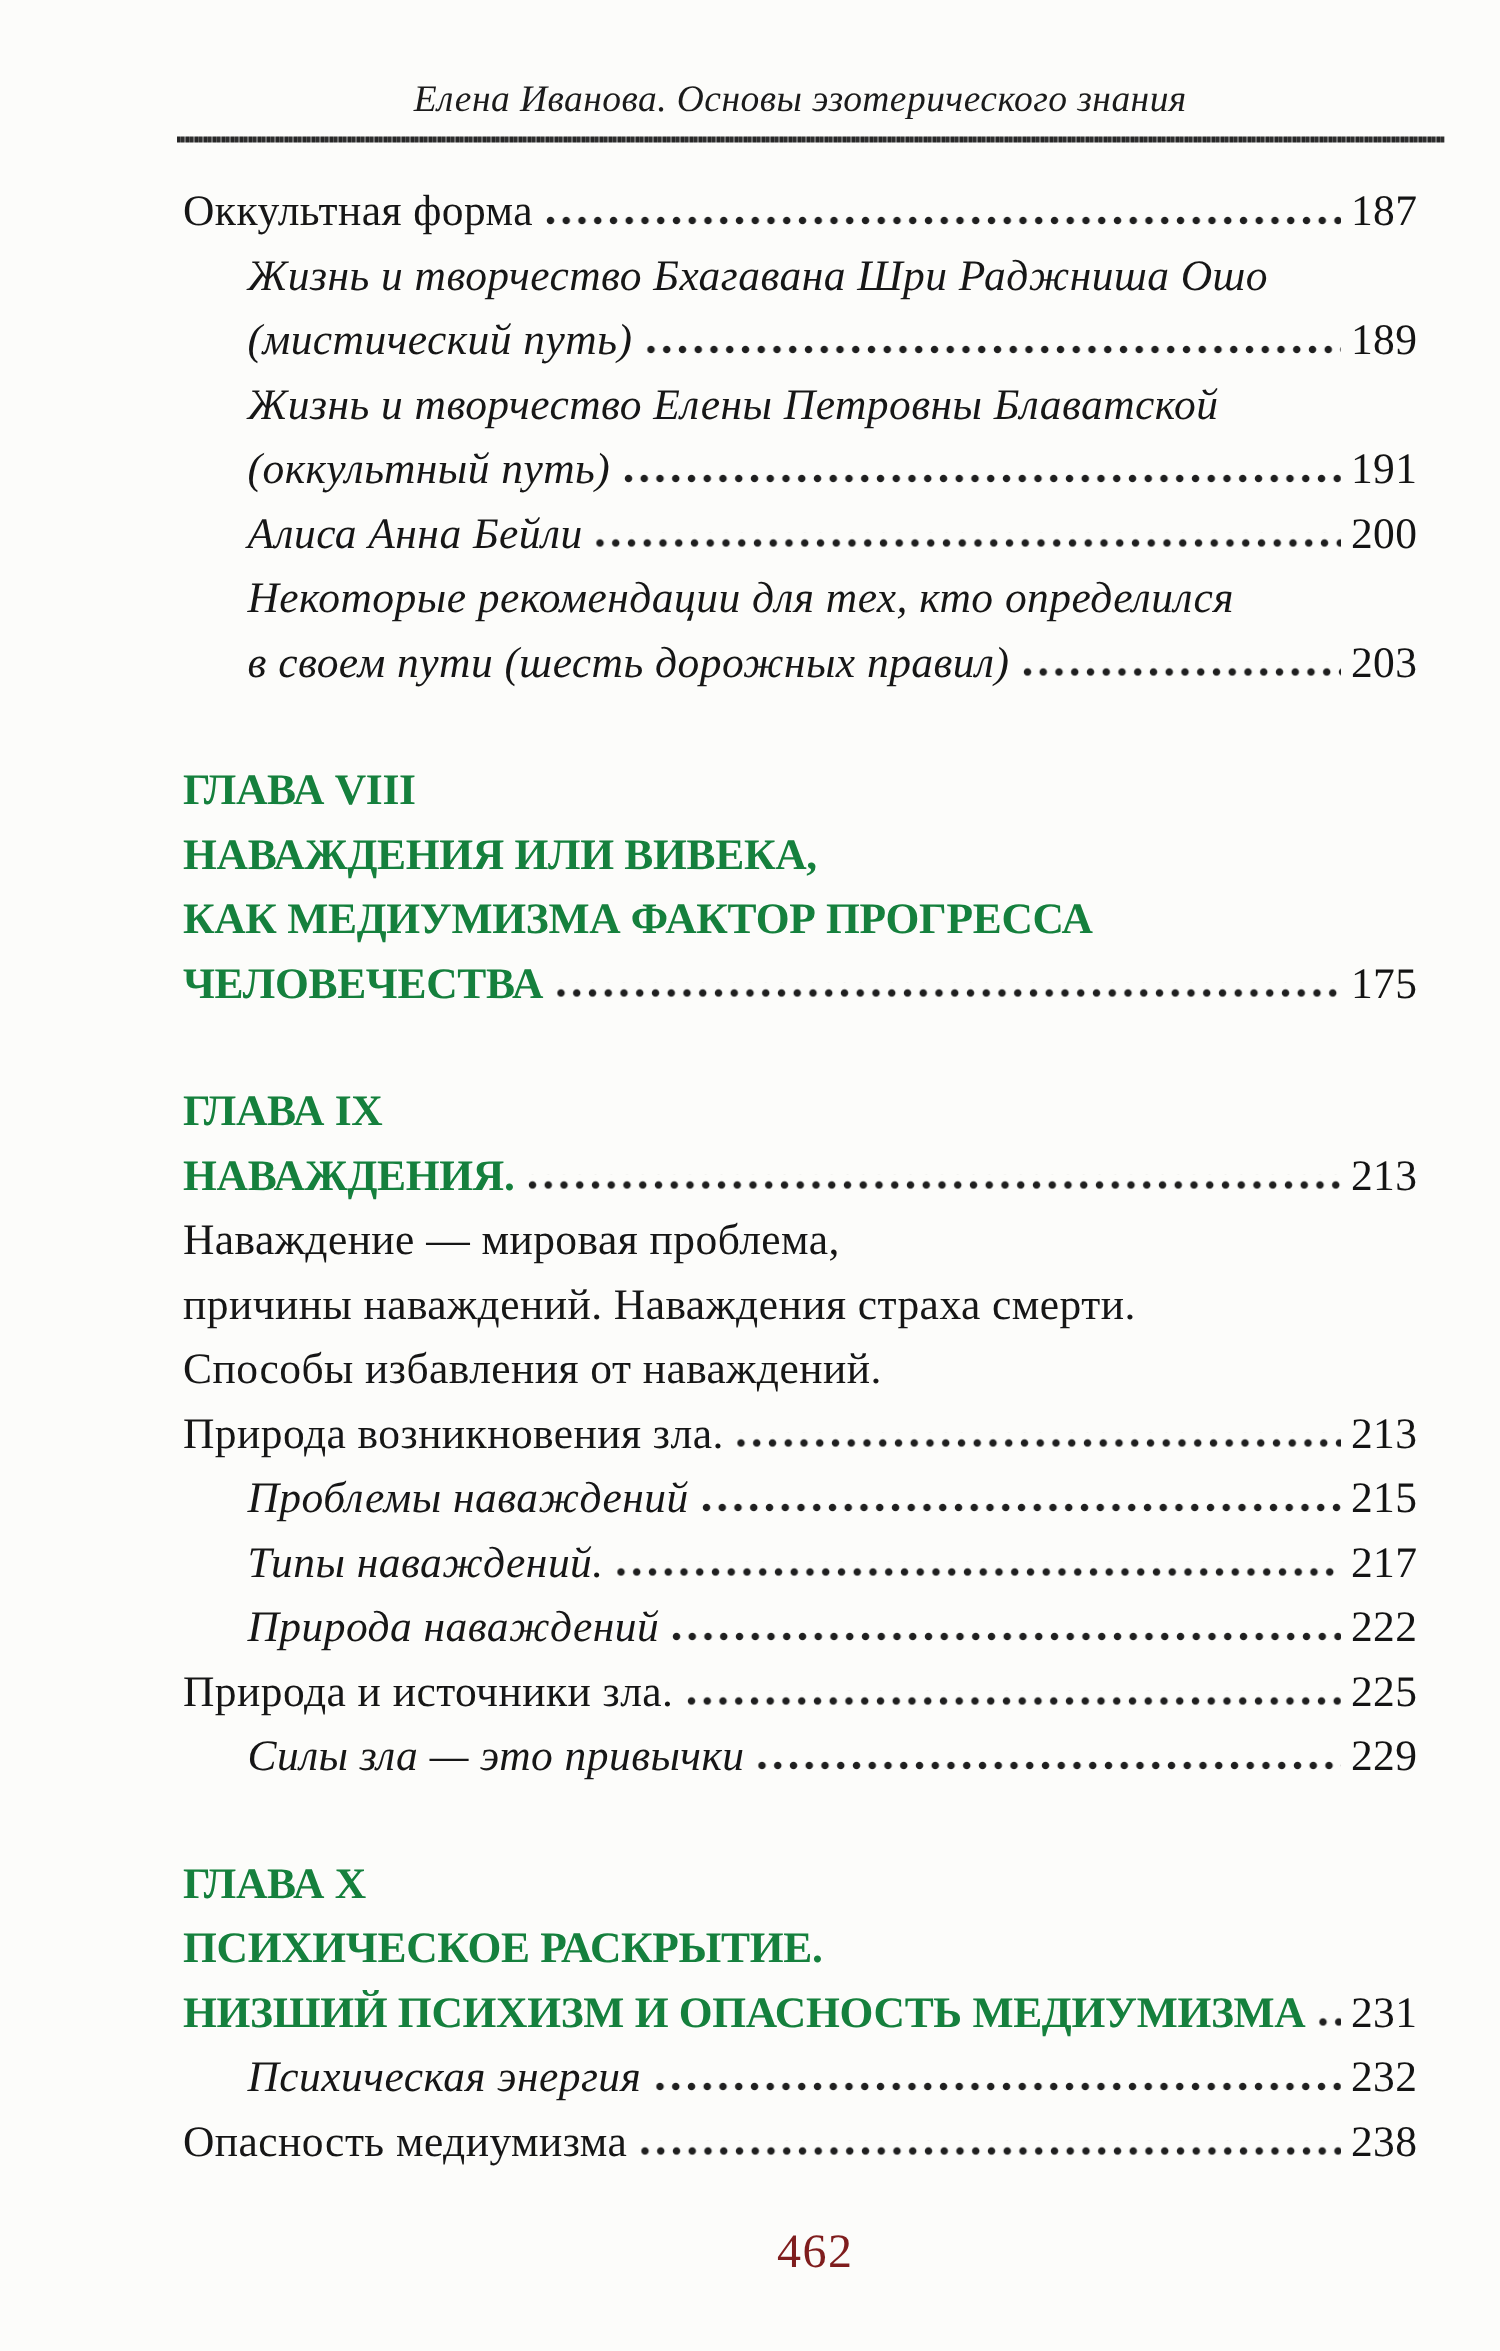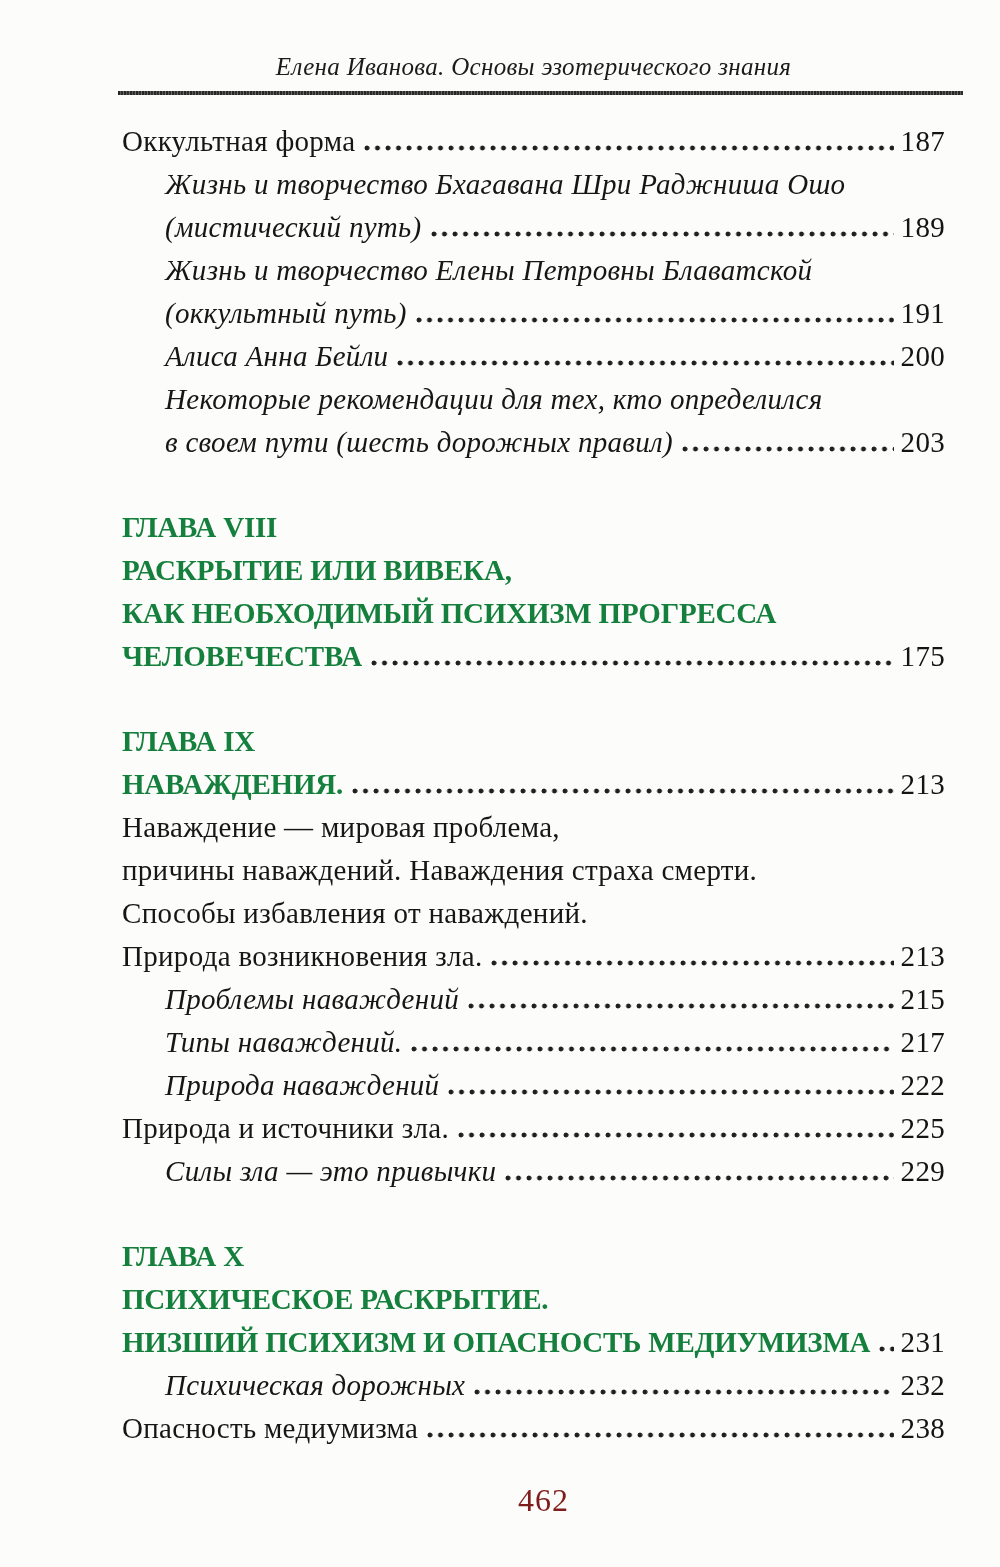--- a/index.html
+++ b/index.html
@@ -129,24 +129,24 @@
       </div>
       <div class="row italic indent">
         <span class="title">в своем пути (шесть дорожных правил)</span>
         <span class="leader"></span>
         <span class="pagenum">203</span>
       </div>
       <div class="row chapter section-break">
         <span class="title">ГЛАВА VIII</span>
       </div>
       <div class="row chapter">
-        <span class="title">РАСКРЫТИЕ ИЛИ ВИВЕКА,</span>
-      </div>
-      <div class="row chapter">
-        <span class="title">КАК НЕОБХОДИМЫЙ ПСИХИЗМ ПРОГРЕССА</span>
+        <span class="title">НАВАЖДЕНИЯ ИЛИ ВИВЕКА,</span>
+      </div>
+      <div class="row chapter">
+        <span class="title">КАК МЕДИУМИЗМА ФАКТОР ПРОГРЕССА</span>
       </div>
       <div class="row chapter">
         <span class="title">ЧЕЛОВЕЧЕСТВА</span>
         <span class="leader"></span>
         <span class="pagenum">175</span>
       </div>
       <div class="row chapter section-break">
         <span class="title">ГЛАВА IX</span>
       </div>
       <div class="row chapter">
@@ -198,21 +198,21 @@
       </div>
       <div class="row chapter">
         <span class="title">ПСИХИЧЕСКОЕ РАСКРЫТИЕ.</span>
       </div>
       <div class="row chapter">
         <span class="title">НИЗШИЙ ПСИХИЗМ И ОПАСНОСТЬ МЕДИУМИЗМА</span>
         <span class="leader"></span>
         <span class="pagenum">231</span>
       </div>
       <div class="row italic indent">
-        <span class="title">Психическая дорожных</span>
+        <span class="title">Психическая энергия</span>
         <span class="leader"></span>
         <span class="pagenum">232</span>
       </div>
       <div class="row regular">
         <span class="title">Опасность медиумизма</span>
         <span class="leader"></span>
         <span class="pagenum">238</span>
       </div>
     </main>
 

